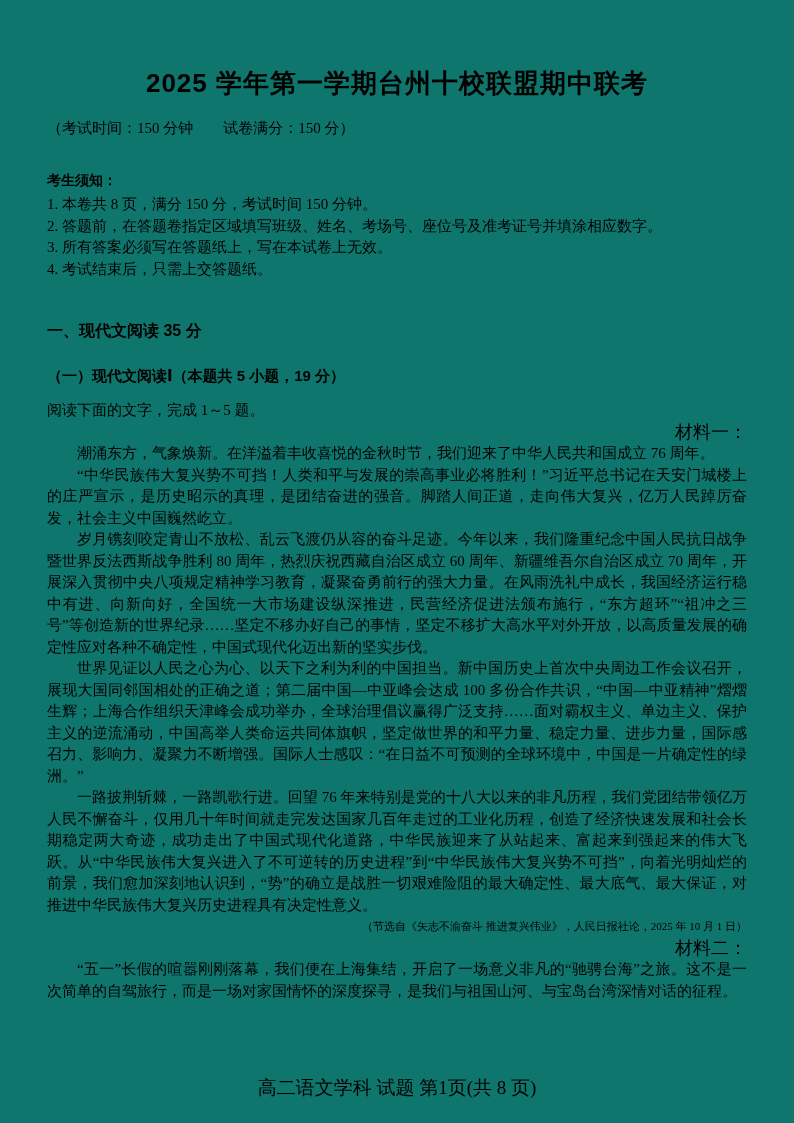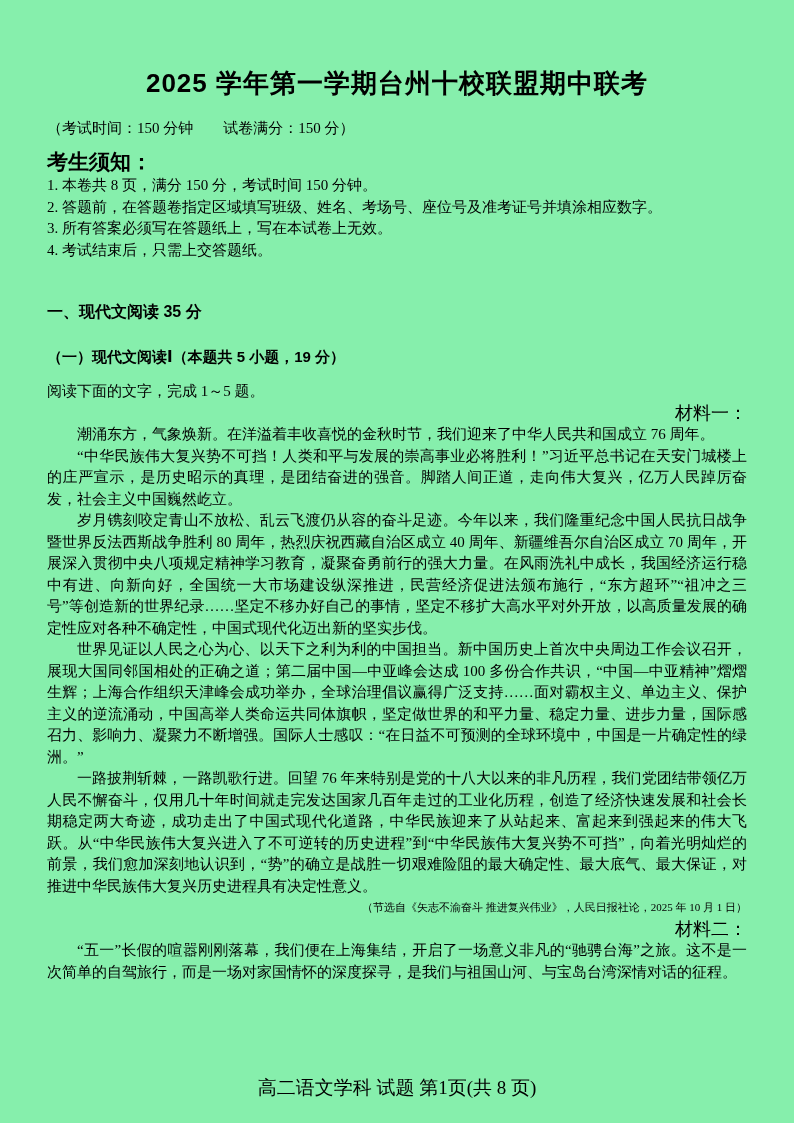--- a/index.html
+++ b/index.html
@@ -6,21 +6,21 @@
   html, body { background: #ffffff; }
   body {
     width: 794px;
     font-family: "Liberation Serif", "DejaVu Serif", serif;
     color: #000;
   }
   .page {
     position: relative;
     width: 794px;
     height: 1123px;
-    background: #86efac;
+    background: #0f766e;
     padding: 66px 47px 0 47px;
     overflow: hidden;
   }
   .title {
     font-family: "Liberation Sans", "DejaVu Sans", sans-serif;
     font-weight: bold;
     font-size: 26px;
     line-height: 34px;
     text-align: center;
     letter-spacing: 1px;
@@ -34,25 +34,25 @@
     letter-spacing: 1px;
     margin-top: 14px;
   }
   .exam-info {
     font-size: 15px;
     line-height: 20px;
     text-align: left;
     margin-top: 18px;
   }
   .notice-heading {
-    font-family: Liberation Serif, serif;
+    font-family: Liberation Mono, monospace;
     font-weight: bold;
-    font-size: 21px;
+    font-size: 14px;
     line-height: 26px;
-    margin-top: 11px;
+    margin-top: 30px;
   }
   .notice-item {
     font-size: 15px;
     line-height: 21.5px;
     text-align: justify;
   }
   .section-heading {
     font-family: "Liberation Sans", "DejaVu Sans", sans-serif;
     font-weight: bold;
     font-size: 16px;
@@ -116,21 +116,21 @@
   </div>
 
   <div class="section-heading">一、现代文阅读 35 分</div>
   <div class="subsection-heading">（一）现代文阅读Ⅰ（本题共 5 小题，19 分）</div>
   <p class="instruction">阅读下面的文字，完成 1～5 题。</p>
 
   <div>
     <p class="label-par">材料一：</p>
     <p class="par">潮涌东方，气象焕新。在洋溢着丰收喜悦的金秋时节，我们迎来了中华人民共和国成立 76 周年。</p>
     <p class="par">“中华民族伟大复兴势不可挡！人类和平与发展的崇高事业必将胜利！”习近平总书记在天安门城楼上的庄严宣示，是历史昭示的真理，是团结奋进的强音。脚踏人间正道，走向伟大复兴，亿万人民踔厉奋发，社会主义中国巍然屹立。</p>
-    <p class="par">岁月镌刻咬定青山不放松、乱云飞渡仍从容的奋斗足迹。今年以来，我们隆重纪念中国人民抗日战争暨世界反法西斯战争胜利 80 周年，热烈庆祝西藏自治区成立 40 周年、新疆维吾尔自治区成立 70 周年，开展深入贯彻中央八项规定精神学习教育，凝聚奋勇前行的强大力量。在风雨洗礼中成长，我国经济运行稳中有进、向新向好，全国统一大市场建设纵深推进，民营经济促进法颁布施行，“东方超环”“祖冲之三号”等创造新的世界纪录……坚定不移办好自己的事情，坚定不移扩大高水平对外开放，以高质量发展的确定性应对各种不确定性，中国式现代化迈出新的坚实步伐。</p>
+    <p class="par">岁月镌刻咬定青山不放松、乱云飞渡仍从容的奋斗足迹。今年以来，我们隆重纪念中国人民抗日战争暨世界反法西斯战争胜利 80 周年，热烈庆祝西藏自治区成立 60 周年、新疆维吾尔自治区成立 70 周年，开展深入贯彻中央八项规定精神学习教育，凝聚奋勇前行的强大力量。在风雨洗礼中成长，我国经济运行稳中有进、向新向好，全国统一大市场建设纵深推进，民营经济促进法颁布施行，“东方超环”“祖冲之三号”等创造新的世界纪录……坚定不移办好自己的事情，坚定不移扩大高水平对外开放，以高质量发展的确定性应对各种不确定性，中国式现代化迈出新的坚实步伐。</p>
     <p class="par">世界见证以人民之心为心、以天下之利为利的中国担当。新中国历史上首次中央周边工作会议召开，展现大国同邻国相处的正确之道；第二届中国—中亚峰会达成 100 多份合作共识，“中国—中亚精神”熠熠生辉；上海合作组织天津峰会成功举办，全球治理倡议赢得广泛支持……面对霸权主义、单边主义、保护主义的逆流涌动，中国高举人类命运共同体旗帜，坚定做世界的和平力量、稳定力量、进步力量，国际感召力、影响力、凝聚力不断增强。国际人士感叹：“在日益不可预测的全球环境中，中国是一片确定性的绿洲。”</p>
     <p class="par">一路披荆斩棘，一路凯歌行进。回望 76 年来特别是党的十八大以来的非凡历程，我们党团结带领亿万人民不懈奋斗，仅用几十年时间就走完发达国家几百年走过的工业化历程，创造了经济快速发展和社会长期稳定两大奇迹，成功走出了中国式现代化道路，中华民族迎来了从站起来、富起来到强起来的伟大飞跃。从“中华民族伟大复兴进入了不可逆转的历史进程”到“中华民族伟大复兴势不可挡”，向着光明灿烂的前景，我们愈加深刻地认识到，“势”的确立是战胜一切艰难险阻的最大确定性、最大底气、最大保证，对推进中华民族伟大复兴历史进程具有决定性意义。</p>
     <p class="attribution">（节选自《矢志不渝奋斗 推进复兴伟业》，人民日报社论，2025 年 10 月 1 日）</p>
   </div>
 
   <div>
     <p class="label-par">材料二：</p>
     <p class="par">“五一”长假的喧嚣刚刚落幕，我们便在上海集结，开启了一场意义非凡的“驰骋台海”之旅。这不是一次简单的自驾旅行，而是一场对家国情怀的深度探寻，是我们与祖国山河、与宝岛台湾深情对话的征程。</p>
   </div>
 

